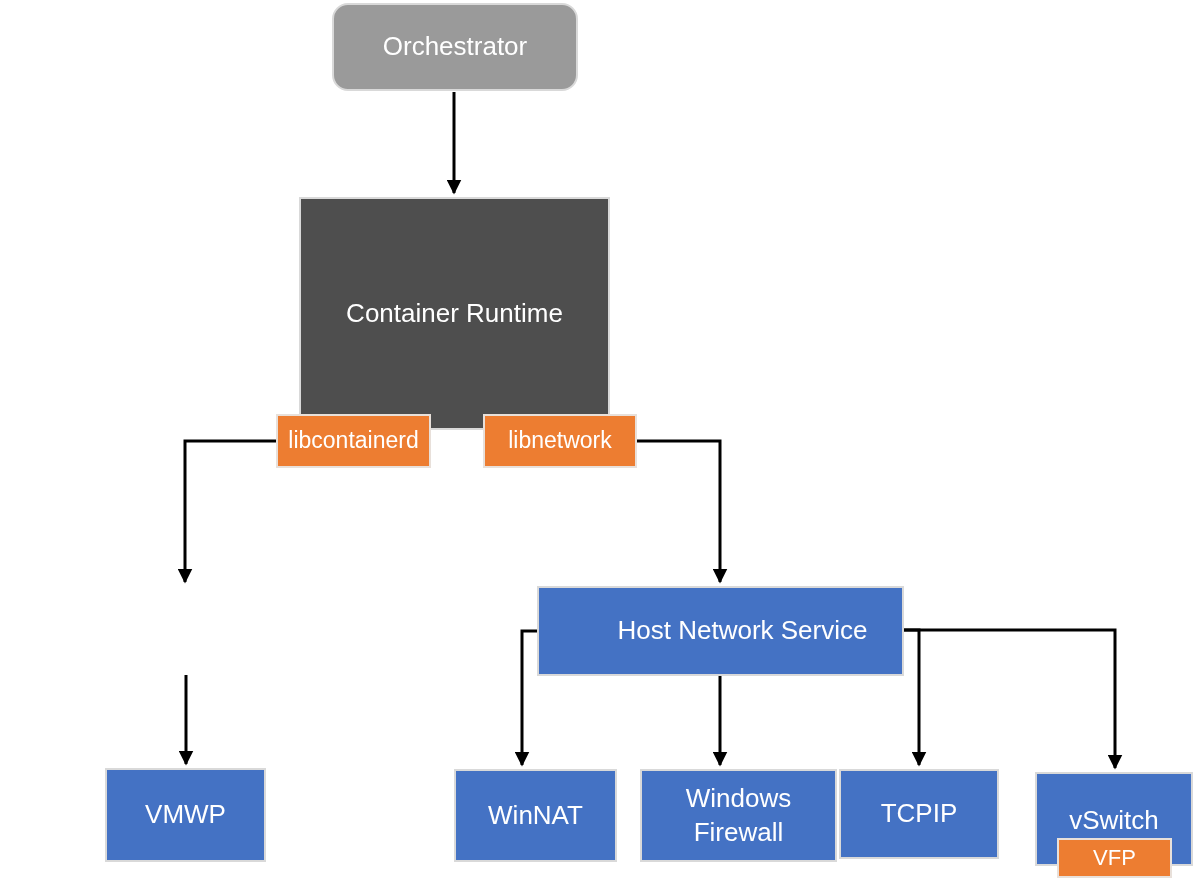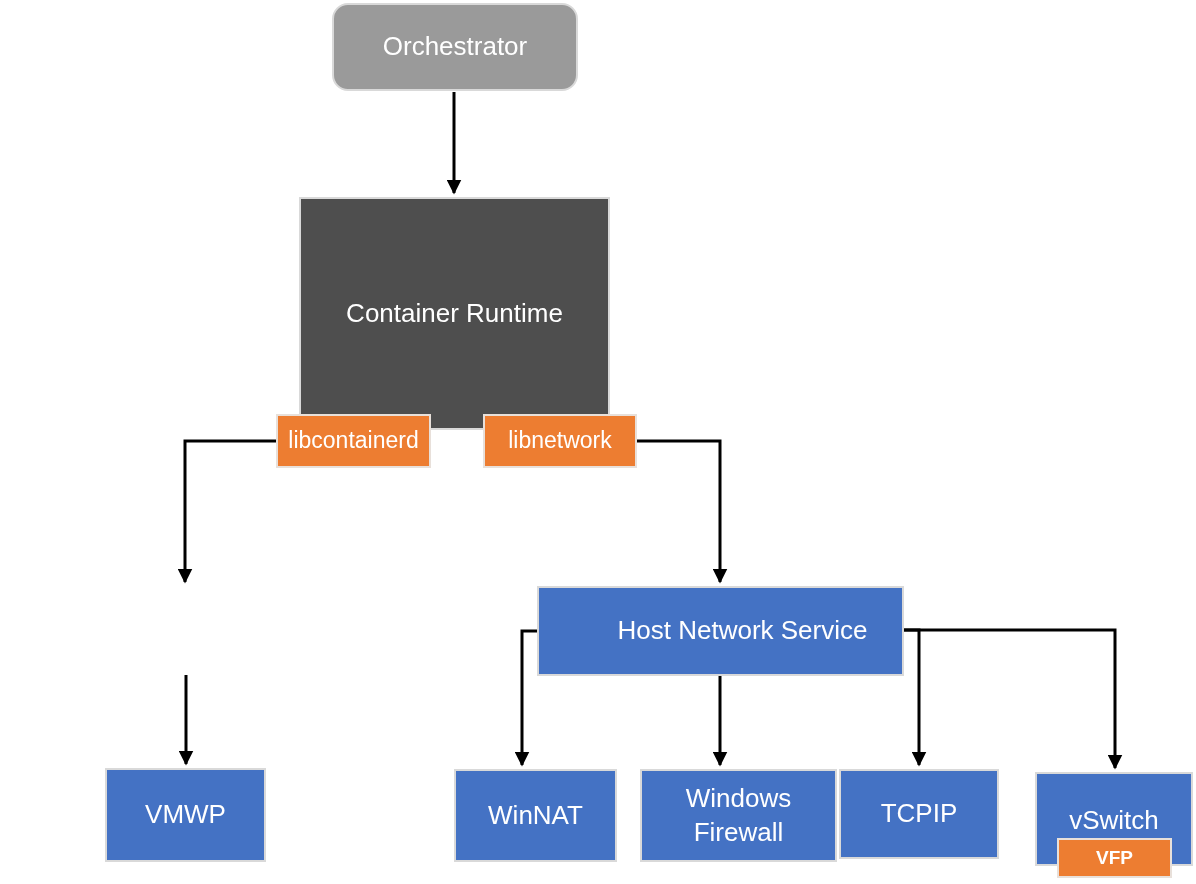--- a/index.html
+++ b/index.html
@@ -34,21 +34,21 @@
     border: 2px solid #d9d9d9;
     z-index: 2;
     line-height: 1.3;
   }
   .node-gray   { background: #9a9a9a; }
   .node-dark   { background: #4e4e4e; }
   .node-blue   { background: #4472c4; }
   .node-orange { background: #ed7d31; border-color: #e8e0da; }
   .lbl-lg { font-size: 26px; }
   .lbl-md { font-size: 23px; }
-  .lbl-sm { font-size: 19px; font-weight: bold; }
+  .lbl-sm { font-size: 22px; }
 
   
   #n-orchestrator { left: 332px; top: 3px;   width: 246px; height: 88px; border-radius: 16px;  }
   #n-runtime      { left: 299px; top: 197px; width: 311px; height: 233px; }
   #n-libcontainerd{ left: 276px; top: 414px; width: 155px; height: 54px;  z-index: 3; }
   #n-libnetwork   { left: 483px; top: 414px; width: 154px; height: 54px;  z-index: 3; }
   #n-hcs          { left: 2px;   top: 586px; width: 369px; height: 90px;  }
   #n-hns          { left: 537px; top: 586px; width: 367px; height: 90px; padding-left: 44px;  }
   #n-vmwp         { left: 105px; top: 768px; width: 161px; height: 94px;  }
   #n-winnat       { left: 442px; top: 769px; width: 163px; height: 93px; margin-left: 12px;  }

